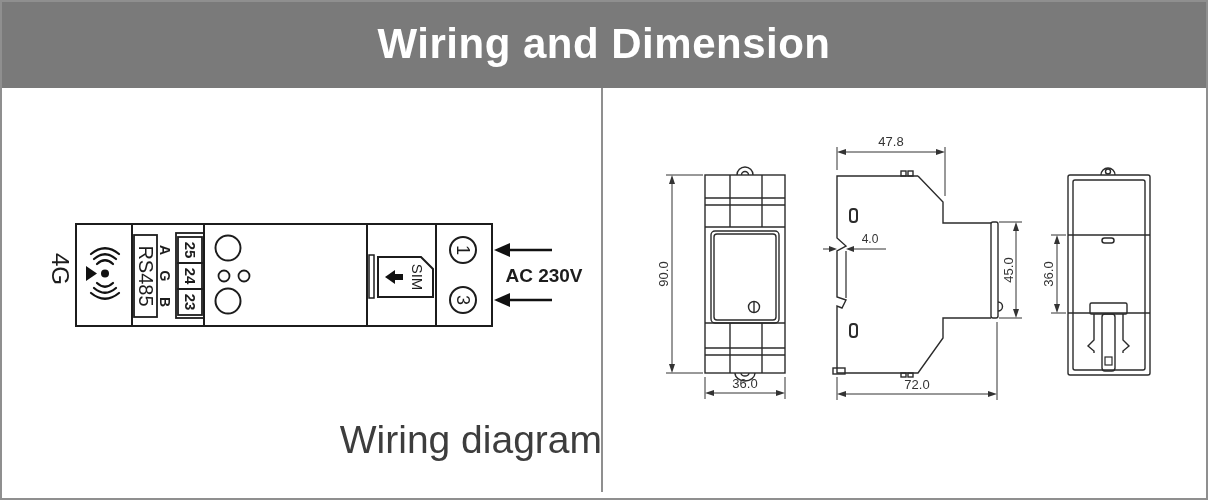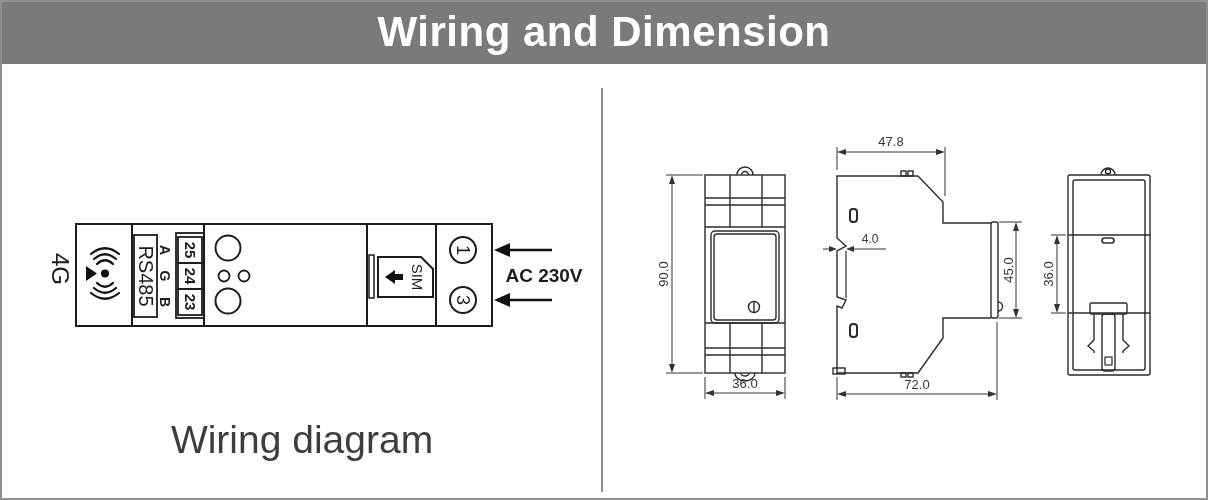--- a/index.html
+++ b/index.html
@@ -1,27 +1,27 @@
 <!DOCTYPE html>
 <html><head>
 <meta charset="utf-8">
 <style>
   html,body{margin:0;padding:0;background:#fff;}
   .frame{position:relative;width:1208px;height:500px;background:#ffffff;overflow:hidden;
          font-family:"Liberation Sans",sans-serif;}
   .frame-border{position:absolute;left:0;top:0;width:1204px;height:496px;
                 border:2px solid #8f8f8f;pointer-events:none;}
-  .title-bar{position:absolute;left:0;top:0;width:1208px;height:64px;background:#7a7a7a;
+  .title-bar{position:absolute;left:0;top:0;width:1208px;height:88px;background:#7a7a7a;
              display:flex;align-items:center;justify-content:center;}
   .title-bar span{color:#ffffff;font-size:42px;font-weight:700;letter-spacing:0.5px;}
   .divider{position:absolute;left:601px;top:88px;width:2px;height:404px;background:#8f8f8f;}
   .panel-svg{position:absolute;top:88px;width:602px;height:404px;}
   .svg-left{left:0;}
   .svg-right{left:602px;}
-  .caption{position:absolute;top:414px;height:52px;line-height:52px;text-align:center;
+  .caption{position:absolute;top:414px;height:52px;line-height:52px;text-align:right;
            font-size:39px;font-weight:300;color:#3d3d3d;}
   .caption-left{left:2px;width:600px;}
   .caption-right{left:602px;width:602px;}
   svg text{font-family:"Liberation Sans",sans-serif;fill:#1c1c1c;}
   svg .dimtxt{fill:#333333;}
 </style>
 </head>
 <body>
 
 <div class="frame">

